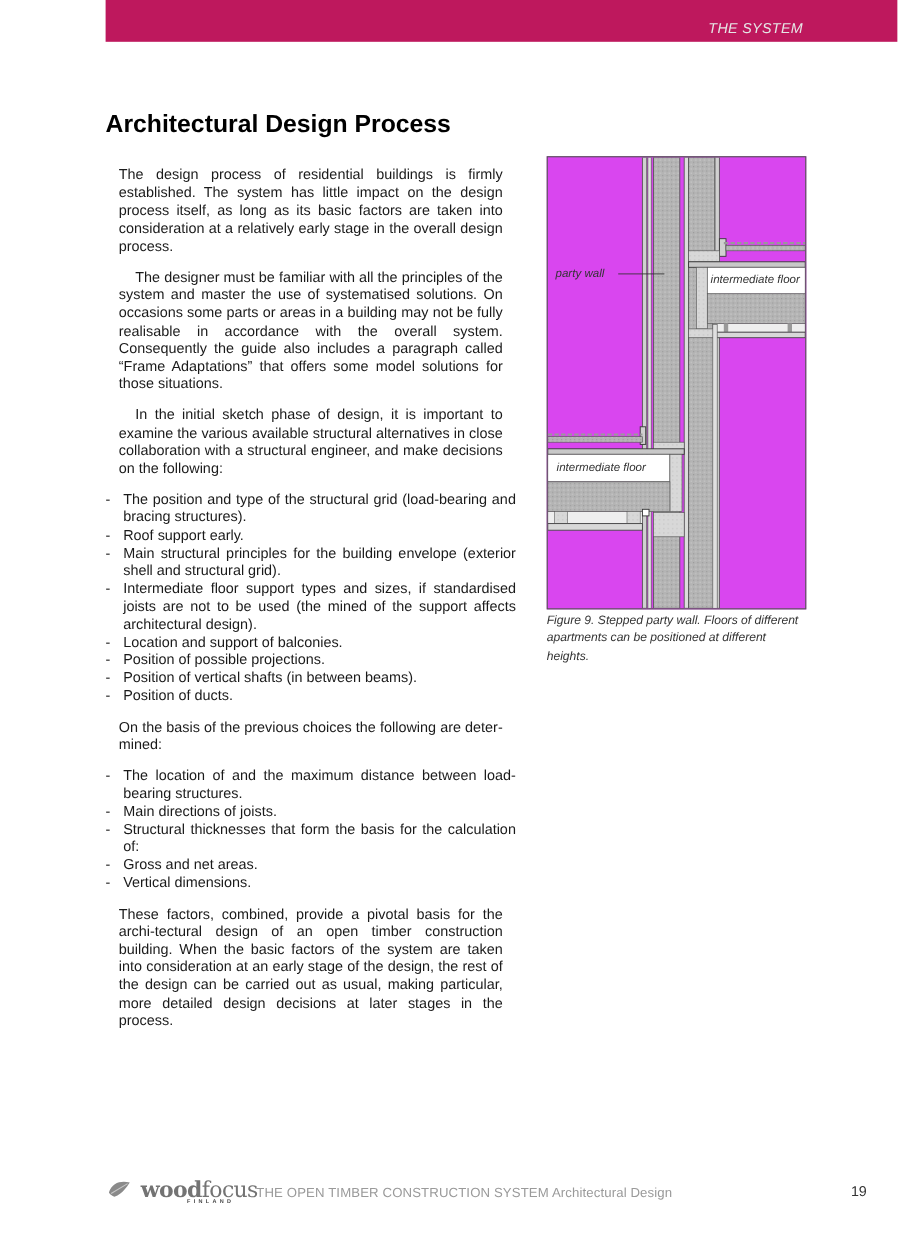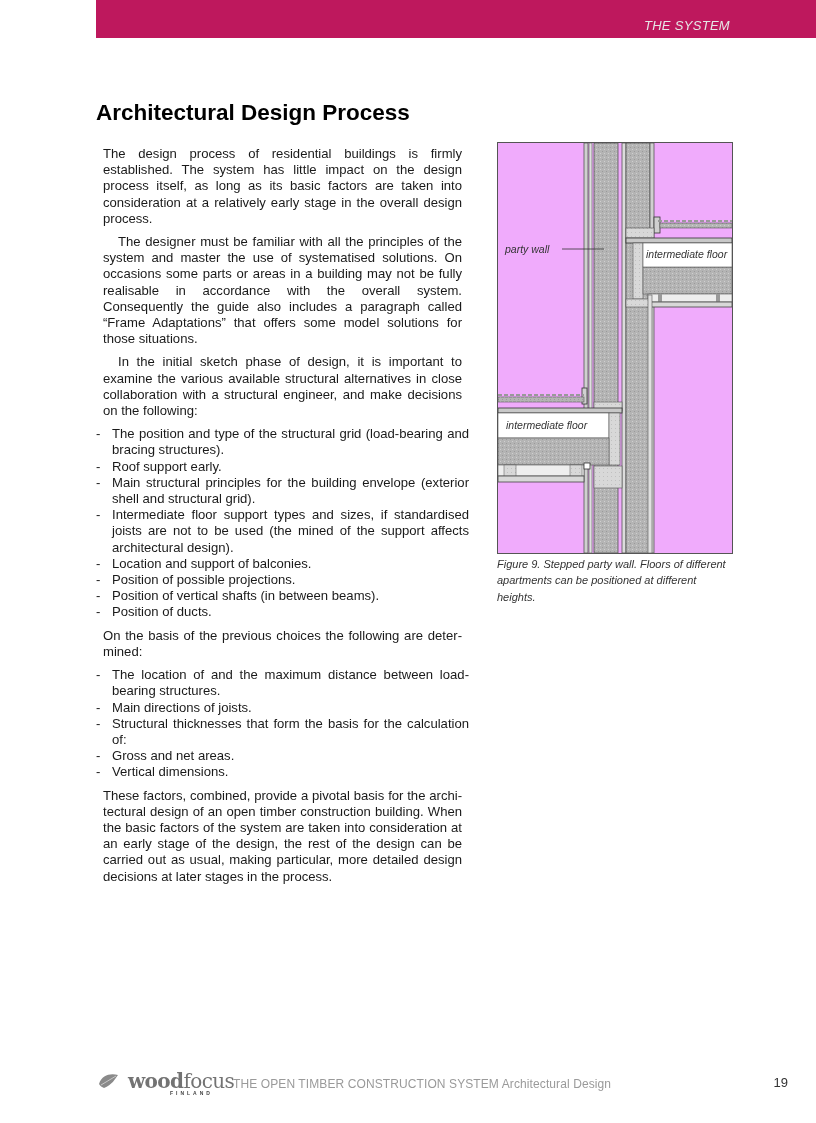--- a/index.html
+++ b/index.html
@@ -4,27 +4,27 @@
   <style>
     html, body { margin: 0; padding: 0; background: #ffffff; }
     body { width: 816px; height: 1123px; position: relative; overflow: hidden; font-family: "Liberation Sans", sans-serif; color: #1a1a1a; }
 
     .header-band { position: absolute; left: 96px; top: 0; width: 720px; height: 38px; background: #be185d; }
     .header-band .section-label { position: absolute; right: 86px; top: 18px; font-style: italic; font-size: 13px; letter-spacing: 0.3px; color: #e6e6e6; }
 
     .page-title { position: absolute; left: 96px; top: 100px; font-size: 22.5px; font-weight: bold; color: #000000; margin: 0; }
 
     .body-col { position: absolute; left: 96px; top: 139px; width: 373px; font-size: 13.1px; line-height: 16.2px; color: #1a1a1a; }
-    .body-col p { margin: 7px; text-align: justify; }
+    .body-col p { margin: 12px; text-align: justify; }
     .body-col p.indent { text-indent: 15px; }
     .body-col ul { list-style: none; margin: 0; padding: 0; }
     .body-col li { position: relative; padding-left: 16px; text-align: justify; }
     .body-col li .dash { position: absolute; left: 0; top: 0; }
 
-    .figure { position: absolute; left: 497px; top: 142px; width: 234px; height: 410px; border: 1px solid #555; background: #f0abfc; overflow: hidden; }
+    .figure { position: absolute; left: 497px; top: 142px; width: 234px; height: 410px; border: 1px solid #555; background: #d946ef; overflow: hidden; }
     .figure svg { display: block; }
     .fig-label { position: absolute; font-style: italic; font-size: 10.5px; color: #333; white-space: nowrap; }
 
     .caption { position: absolute; left: 497px; top: 556px; width: 240px; font-style: italic; font-size: 11px; line-height: 16.3px; color: #333; }
 
     .footer { position: absolute; left: 96px; top: 1068px; width: 700px; height: 30px; }
     .logo { position: absolute; left: 0; top: 0; width: 130px; height: 30px; }
     .logo-leaf { position: absolute; left: 2px; top: 4px; width: 22px; height: 18px; }
     .logo-word { position: absolute; left: 32px; top: 1px; font-family: "DejaVu Serif", serif; font-size: 20px; letter-spacing: -0.6px; color: #737373; }
     .logo-word b { font-weight: bold; }

